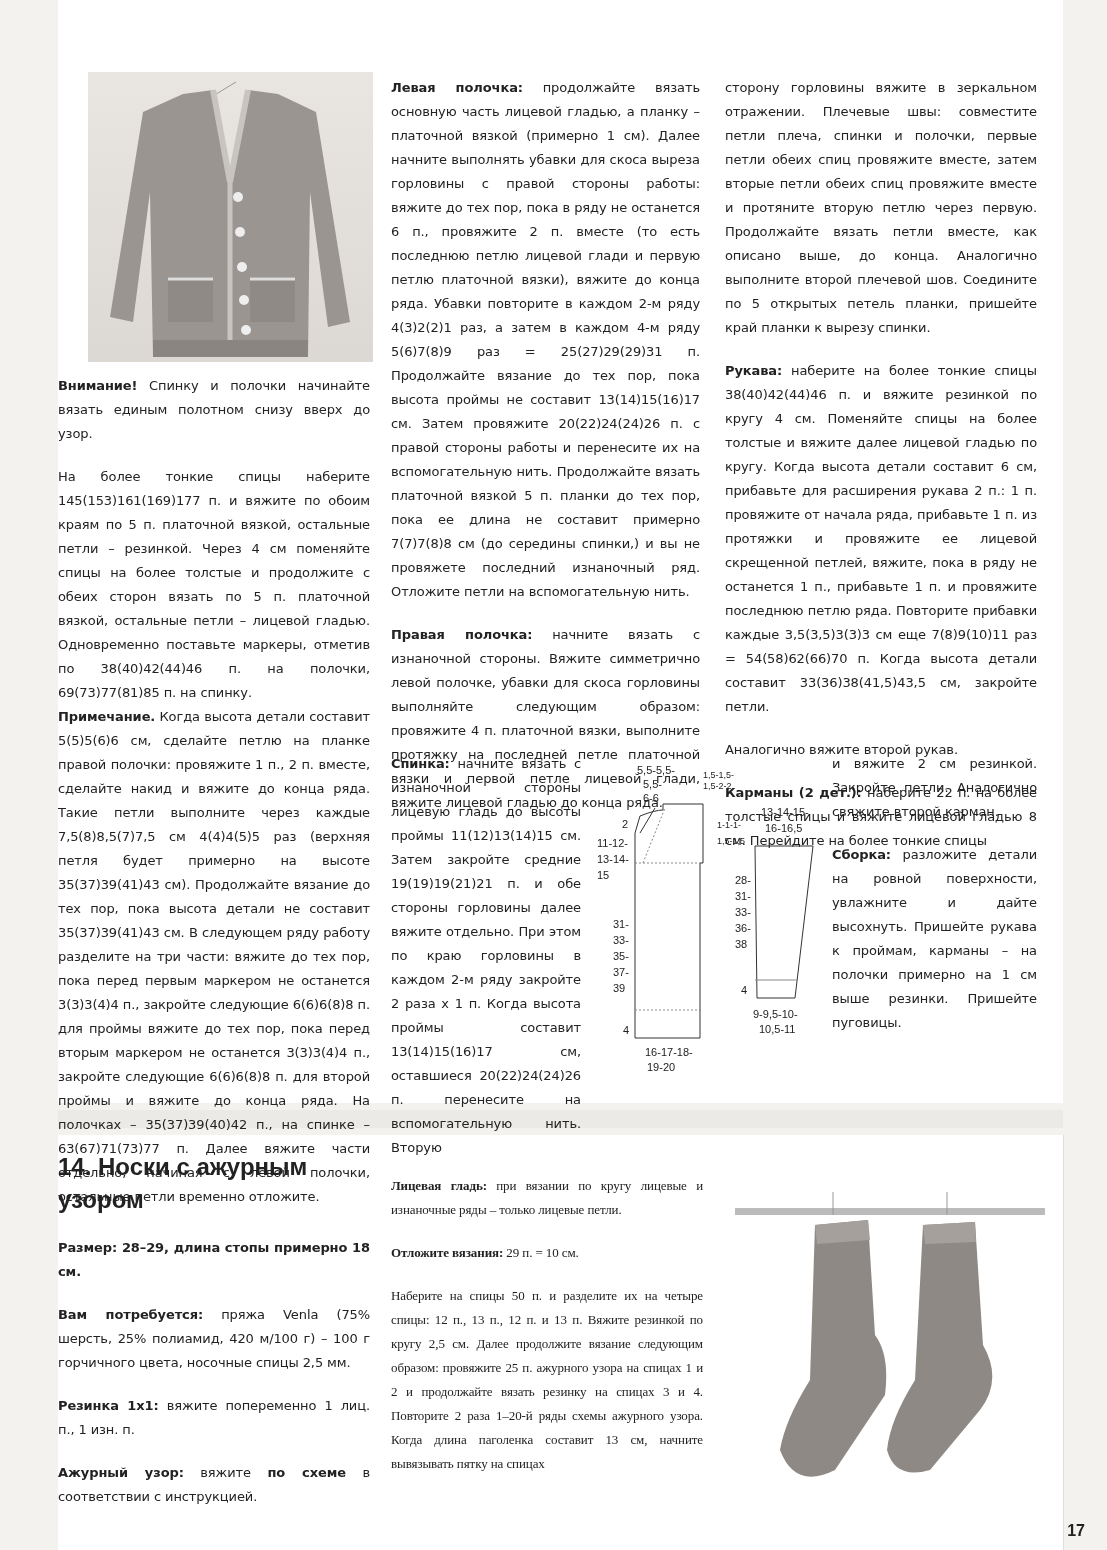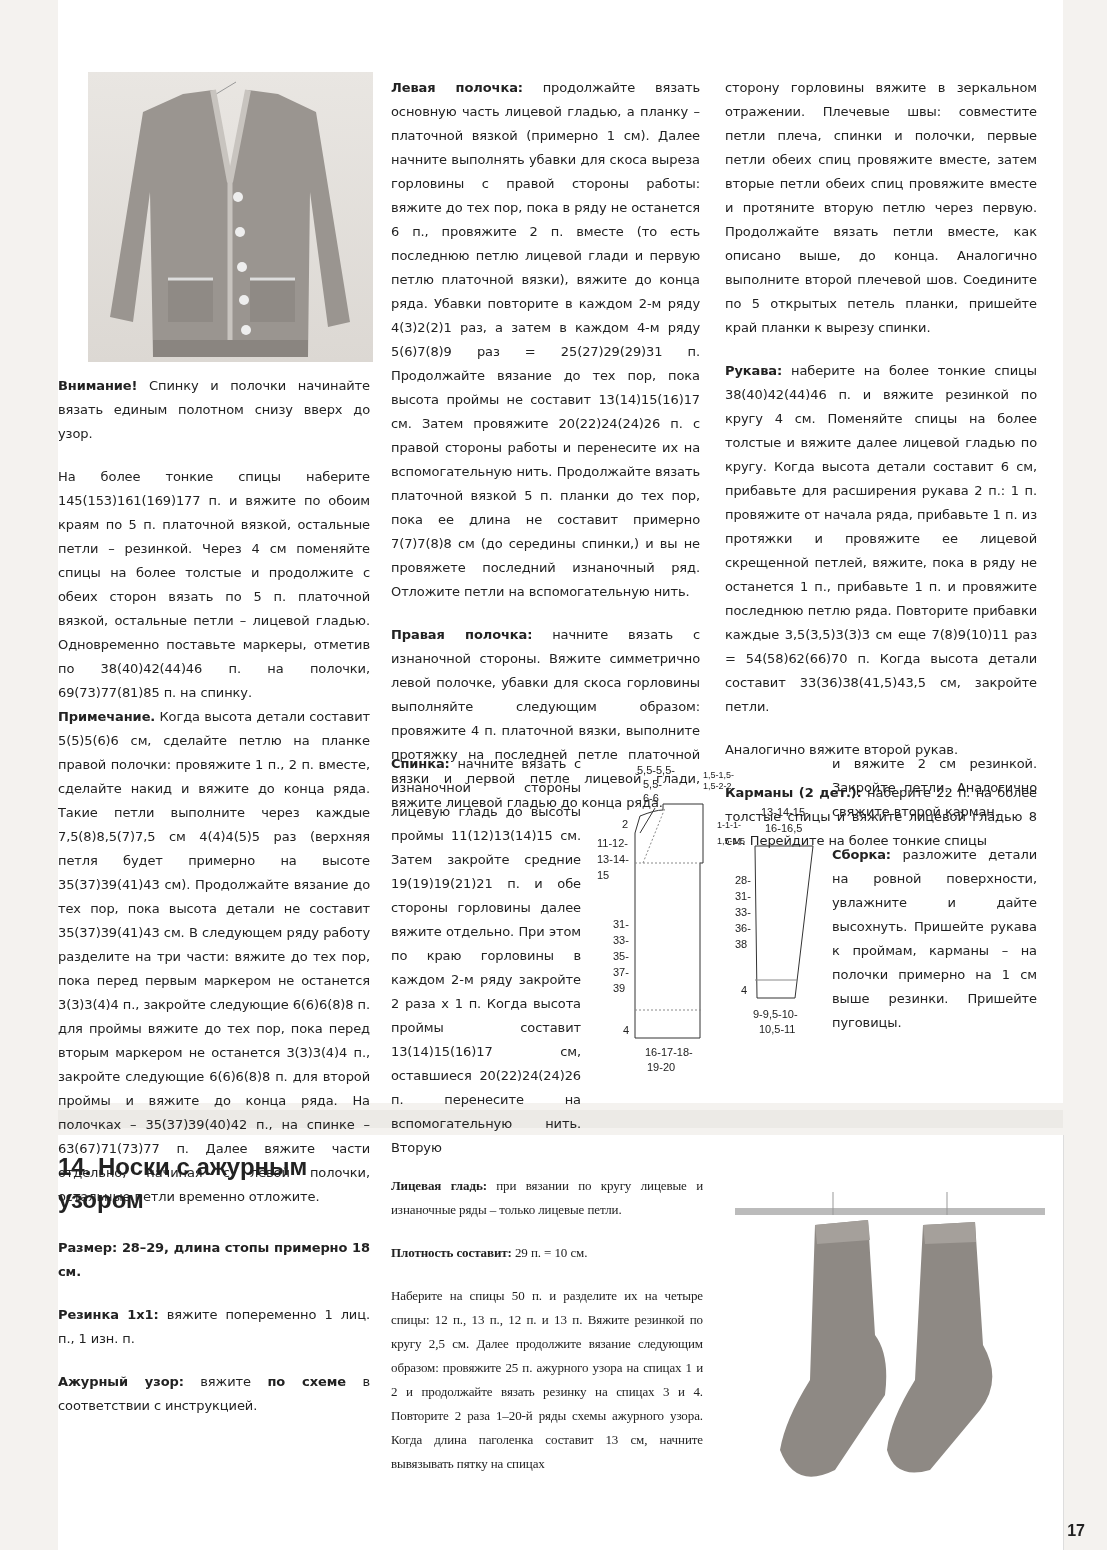--- a/index.html
+++ b/index.html
@@ -128,32 +128,35 @@
   <p>и вяжите 2 см резинкой. Закройте петли. Аналогично свяжите второй карман.</p>
   <p>
     <b>Сборка:</b><span> разложите детали на ровной поверхности, увлажните и дайте высохнуть. Пришейте рукава к проймам, карманы – на полочки примерно на 1 см выше резинки. Пришейте пуговицы.</span>
   </p>
 </div>
 
 <h1 class="title">14. Носки с ажурным узором</h1>
 <div class="col" style="left:58px;top:1236px;width:312px;">
   <p class="size">Размер: 28–29, длина стопы примерно 18 см.</p>
   <p>
+    <b>Вам потребуется:</b><span> пряжа Venla (75% шерсть, 25% полиамид, 420 м/100 г) – 100 г горчичного цвета, носочные спицы 2,5 мм.</span>
+  </p>
+  <p>
     <b>Резинка 1x1:</b><span> вяжите попеременно 1 лиц. п., 1 изн. п.</span>
   </p>
   <p>
     <b>Ажурный узор:</b><span> вяжите </span><b>по схеме</b><span> в соответствии с инструкцией.</span>
   </p>
 </div>
 <div class="col" style="left:391px;top:1174px;width:312px;font-family:Liberation Serif, serif;">
   <p>
     <b>Лицевая гладь:</b><span> при вязании по кругу лицевые и изнаночные ряды – только лицевые петли.</span>
   </p>
   <p>
-    <b>Плотность составит:</b><span> 29 п. = 10 см.</span>
+    <b>Отложите вязания:</b><span> 29 п. = 10 см.</span>
   </p>
   <p>Наберите на спицы 50 п. и разделите их на четыре спицы: 12 п., 13 п., 12 п. и 13 п. Вяжите резинкой по кругу 2,5 см. Далее продолжите вязание следующим образом: провяжите 25 п. ажурного узора на спицах 1 и 2 и продолжайте вязать резинку на спицах 3 и 4. Повторите 2 раза 1–20-й ряды схемы ажурного узора. Когда длина паголенка составит 13 см, начните вывязывать пятку на спицах</p>
 </div>
 
 <div class="img" style="left:725px;top:1180px;width:330px;height:300px;">
   <svg width="330" height="300" viewBox="0 0 330 300">
     <rect x="10" y="28" width="310" height="7" fill="#bbb"></rect>
     <line x1="108" y1="12" x2="108" y2="35" stroke="#999"></line>
     <line x1="222" y1="12" x2="222" y2="35" stroke="#999"></line>
     <path d="M90 45 L143 40 L150 155 Q165 175 160 215 L110 290 Q70 310 55 270 Q60 240 85 200 Z" fill="#8e8984"></path>

